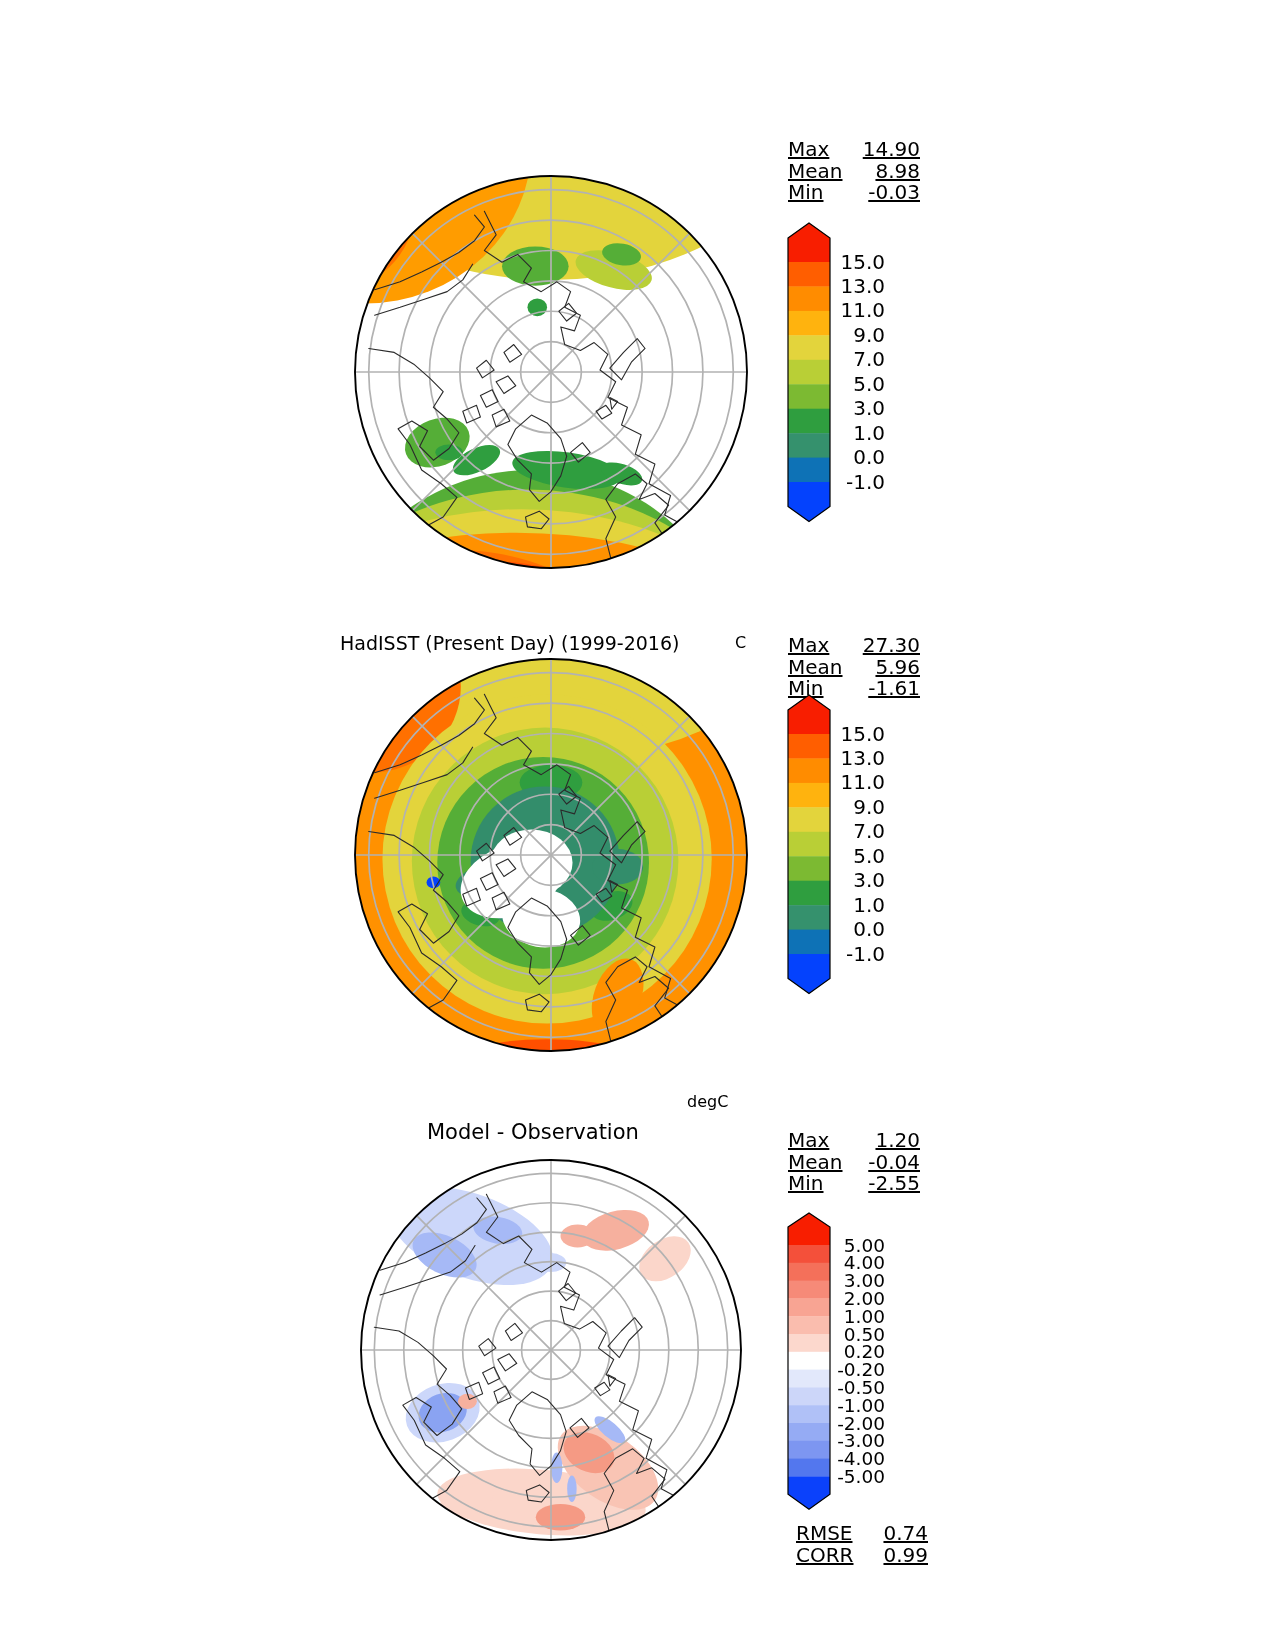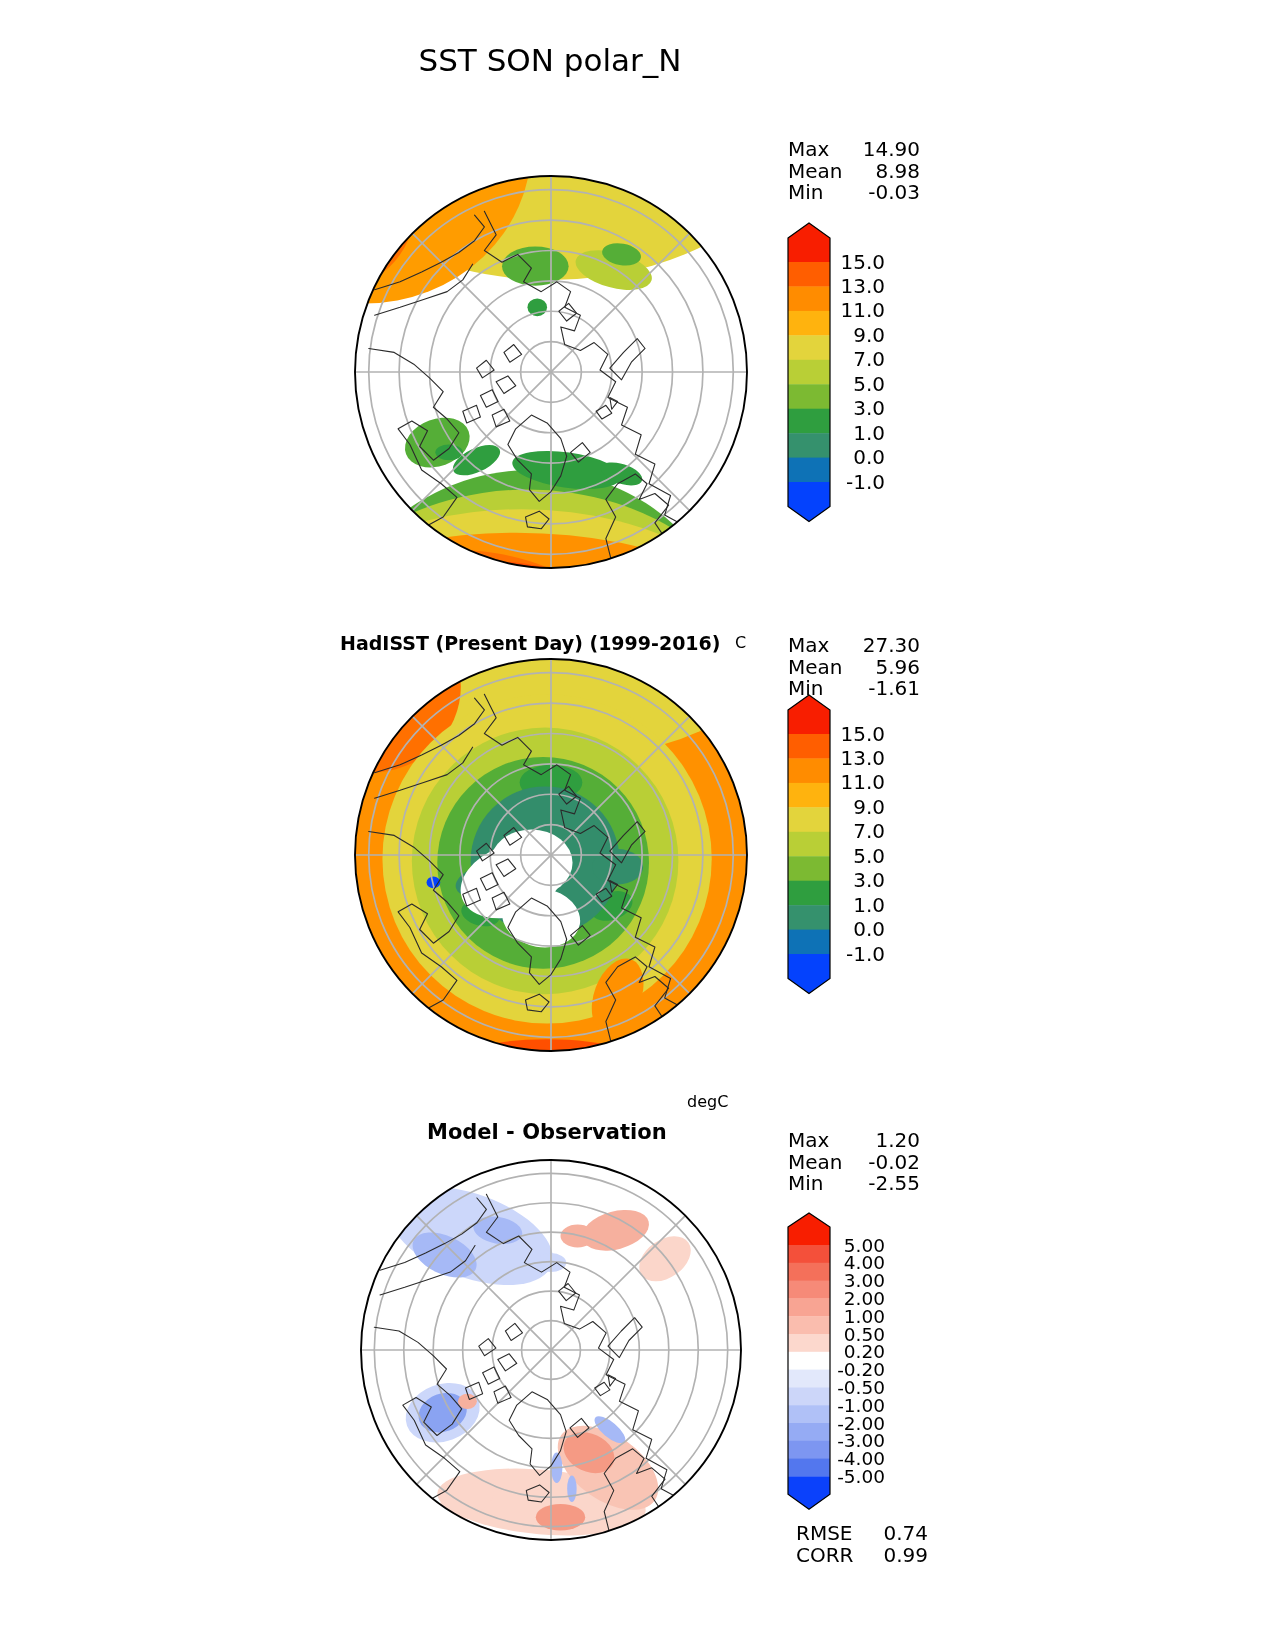--- a/index.html
+++ b/index.html
@@ -1,35 +1,34 @@
 <!DOCTYPE html>
 <html><head>
 <meta charset="utf-8">
 <style>
   html,body{margin:0;padding:0;background:#fff;}
   .page{position:relative;width:1275px;height:1650px;background:#ffffff;overflow:hidden;
         font-family:"DejaVu Sans",sans-serif;color:#000;}
   .abs{position:absolute;}
   .suptitle{left:300px;top:42px;width:500px;text-align:center;font-size:31px;}
-  .ptitle{font-size:19px;white-space:nowrap;font-weight:bold;}
+  .ptitle{font-size:19px;white-space:nowrap;}
   .overlap-box{left:285px;top:127px;width:500px;height:24px;}
   .overlap-box .layer{position:absolute;left:0;top:0;width:100%;text-align:center;
                       font-size:19px;white-space:nowrap;}
   .units{font-size:16px;white-space:nowrap;}
-  .stats{width:132px;font-size:20px;line-height:21.5px;}
+  .stats{width:132px;font-size:20px;line-height:21.5px;text-decoration:underline;}
   .srow{display:flex;justify-content:space-between;}
   .sval{text-align:right;}
   svg{display:block;}
 </style>
 </head>
 <body>
 
 <div class="page">
 
-  <div class="abs suptitle">SST SON polar_N</div>
 
   <svg id="map0" class="abs" style="left:353px;top:174px" width="396" height="396">
       <defs>
         <clipPath id="clip0">
           <circle cx="0" cy="0" r="0.998"></circle>
         </clipPath>
       </defs>
       <circle cx="198" cy="198" r="196" fill="#ffffff"></circle>
       <g transform="translate(198 198) scale(196)" clip-path="url(#clip0)">
         <ellipse cx="0" cy="-1.42" rx="1.35" ry="0.95" fill="#e3d43c" transform="rotate(0 0 -1.42)"></ellipse>
@@ -277,21 +276,21 @@
       </g>
       <circle cx="192" cy="192" r="190" fill="none" stroke="#000" stroke-width="1.9"></circle>
     </svg>
   <div class="abs stats" style="left:788px;top:1130px">
     <div class="srow">
         <span class="slabel">Max</span>
         <span class="sval">1.20</span>
       </div>
     <div class="srow">
         <span class="slabel">Mean</span>
-        <span class="sval">-0.02</span>
+        <span class="sval">-0.04</span>
       </div>
     <div class="srow">
         <span class="slabel">Min</span>
         <span class="sval">-2.55</span>
       </div>
   </div>
   <svg id="cb2" class="abs" style="left:785px;top:1205px" width="115" height="322">
       <polygon points="3,22 24,8 45,22 45,40 3,40" fill="#f81e00"></polygon>
       <rect x="3" y="40" width="42" height="18.2" fill="#f4503a"></rect>
       <rect x="3" y="57.8" width="42" height="18.2" fill="#f4705a"></rect>

